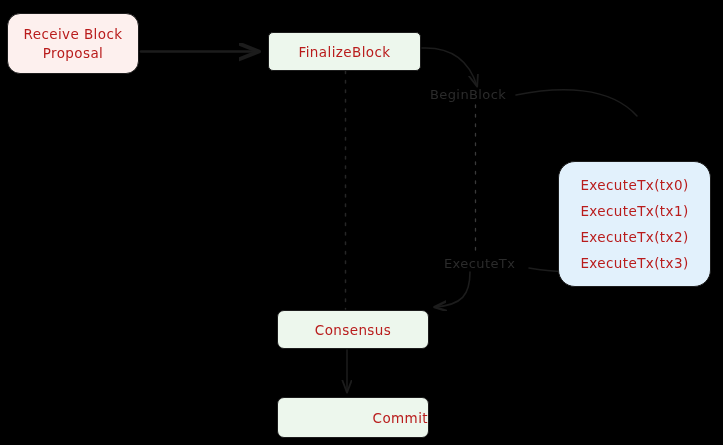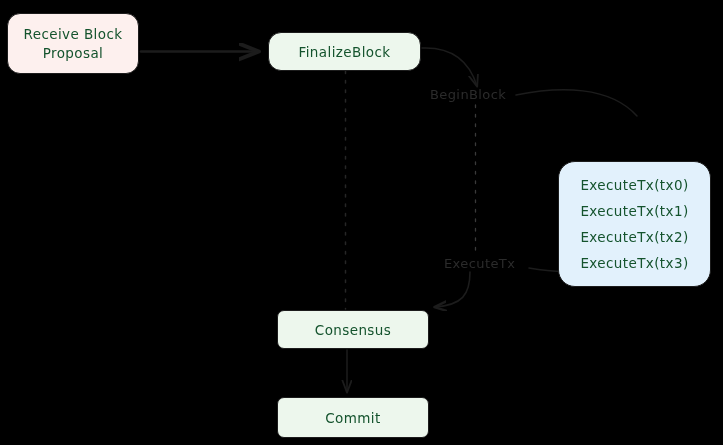--- a/index.html
+++ b/index.html
@@ -23,21 +23,21 @@
     height: 445px;
   }
   .node {
     position: absolute;
     box-sizing: border-box;
     display: flex;
     flex-direction: column;
     align-items: center;
     justify-content: center;
     border: 1.6px solid #1c1c1c;
-    color: #14532d;
+    color: #b91c1c;
     text-align: center;
     letter-spacing: 0.4px;
     z-index: 3;
   }
   .node .line {
     display: block;
     white-space: nowrap;
   }
   #node-receive {
     left: 7px;
@@ -48,21 +48,21 @@
     border-radius: 13px;
     font-size: 13.5px;
     line-height: 19px;
   }
   #node-finalize {
     left: 268px;
     top: 32px;
     width: 153px;
     height: 39px;
     background: #edf7ed;
-    border-radius: 13px;
+    border-radius: 5px;
     font-size: 13.5px;
   }
   #node-execute {
     left: 558px;
     top: 117px;
     width: 153px;
     height: 126px;
     background: #e2f1fc;
     border-radius: 17px;
     font-size: 13.5px;
@@ -79,20 +79,21 @@
     font-size: 13.5px;
   }
   #node-commit {
     left: 277px;
     top: 397px;
     width: 152px;
     height: 41px;
     background: #edf7ed;
     border-radius: 7px;
     font-size: 13.5px;
+    align-items: flex-end;
   }
   .edge-label {
     position: absolute;
     color: #2b2b2b;
     font-size: 13px;
     letter-spacing: 0.4px;
     white-space: nowrap;
     z-index: 2;
     margin-left: 6px;
   }

